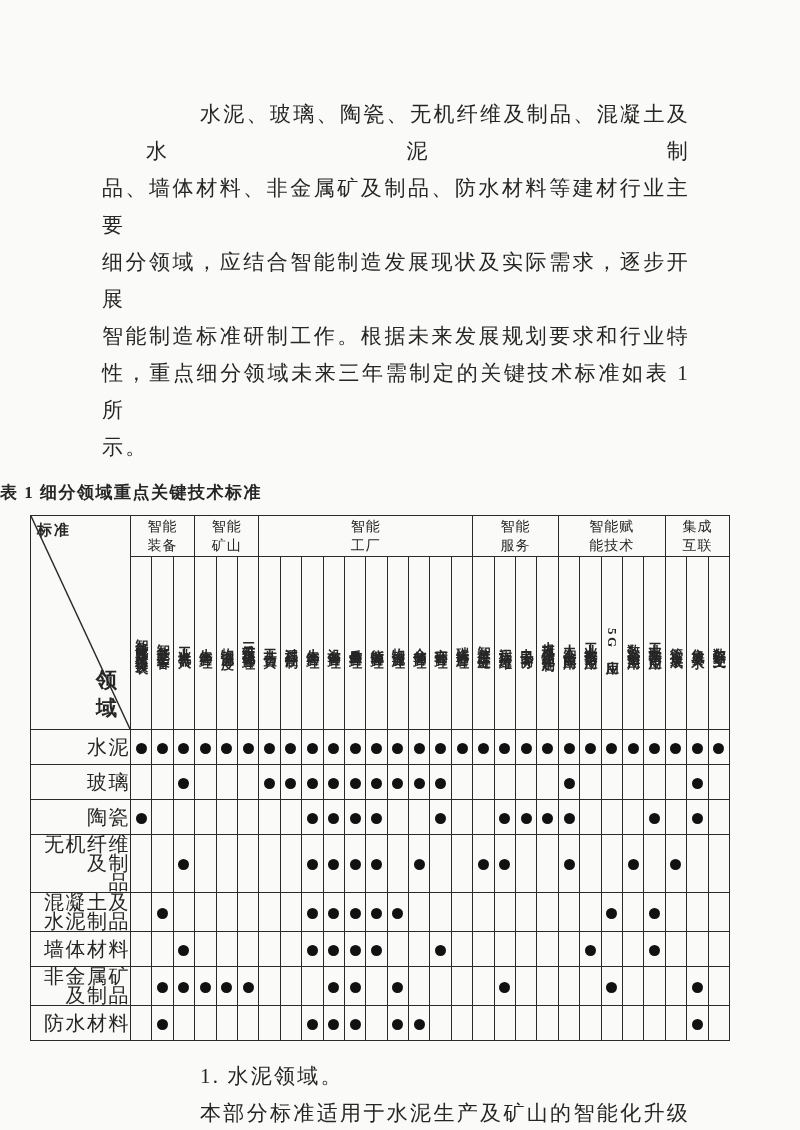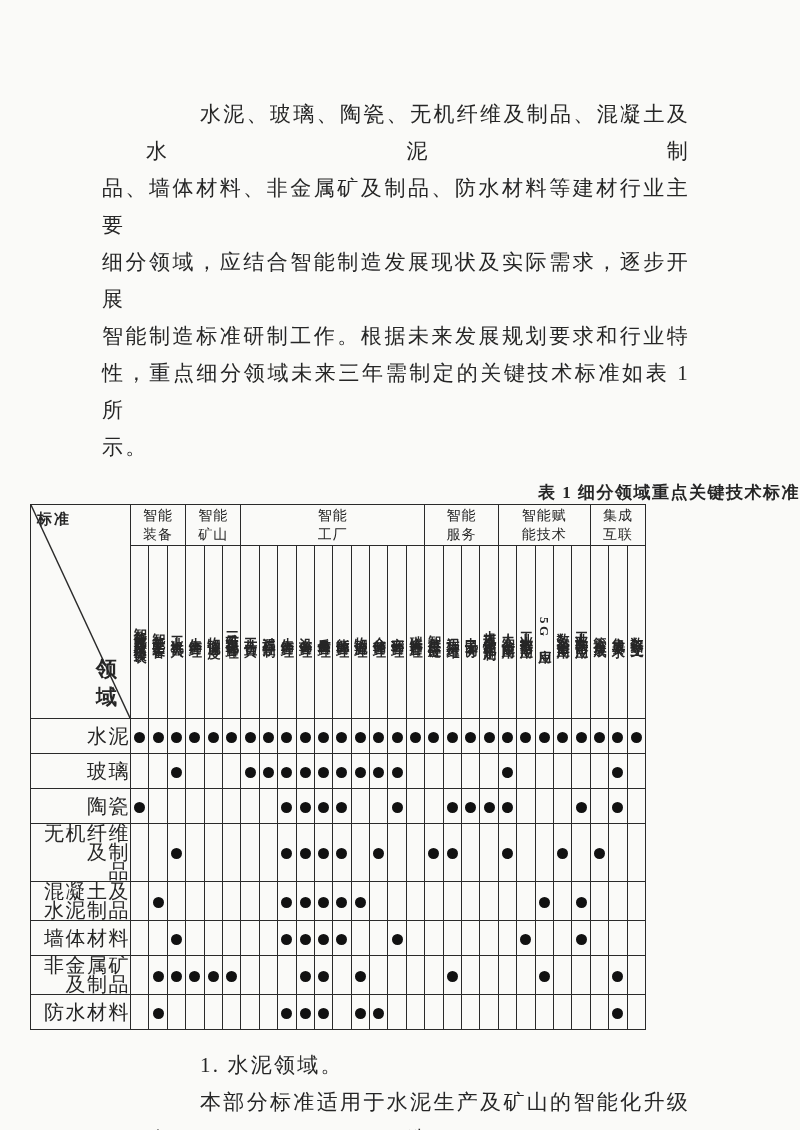--- a/index.html
+++ b/index.html
@@ -14,26 +14,26 @@
   .page{width:800px;height:1130px;position:relative;}
   .text-block{margin-left:102px;width:588px;}
   .intro-block{padding-top:96px;}
   .tline{
     font-size:21px;line-height:37px;letter-spacing:2.2px;
     text-align:justify;text-align-last:left;
   }
   .tline.stretch{text-align-last:justify;}
   .tline.indent{text-indent:54px;margin-left:44px;}
   .table-title{
-    text-align:right;font-weight:bold;font-size:17px;
-    letter-spacing:1.5px;margin-top:15px;
+    text-align:left;font-weight:bold;font-size:17px;
+    letter-spacing:1.5px;margin-top:15px;margin-bottom:11px;
   }
   table.matrix{
     border-collapse:collapse;table-layout:fixed;
-    width:616px;margin-left:30px;background:transparent;
+    width:700px;margin-left:30px;background:transparent;
   }
   table.matrix th,table.matrix td{
     border:1px solid #2a2a2a;padding:0;
   }
   th.corner{width:99px;position:relative;}
   th.corner svg{position:absolute;top:0;left:0;width:100%;height:100%;display:block;}
   .corner-top{position:absolute;top:5px;left:6px;font-size:15px;font-weight:bold;letter-spacing:2px;}
   .corner-bottom{position:absolute;bottom:7px;left:54px;font-size:21px;font-weight:bold;letter-spacing:2px;}
   .group-cell{
     height:40px;font-size:14px;font-weight:normal;line-height:19px;

